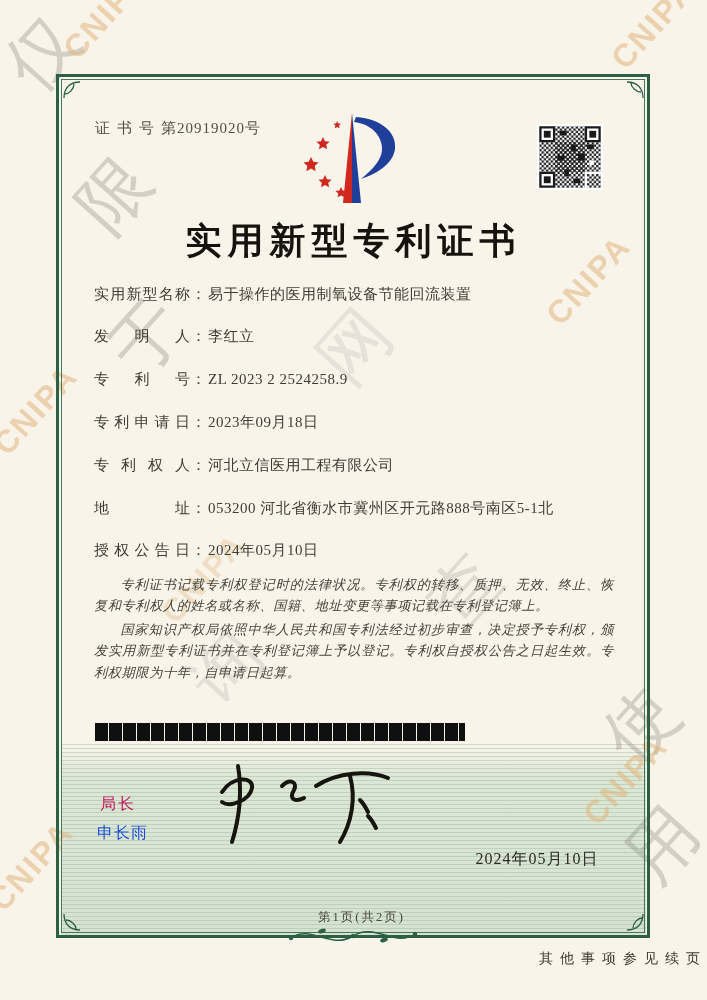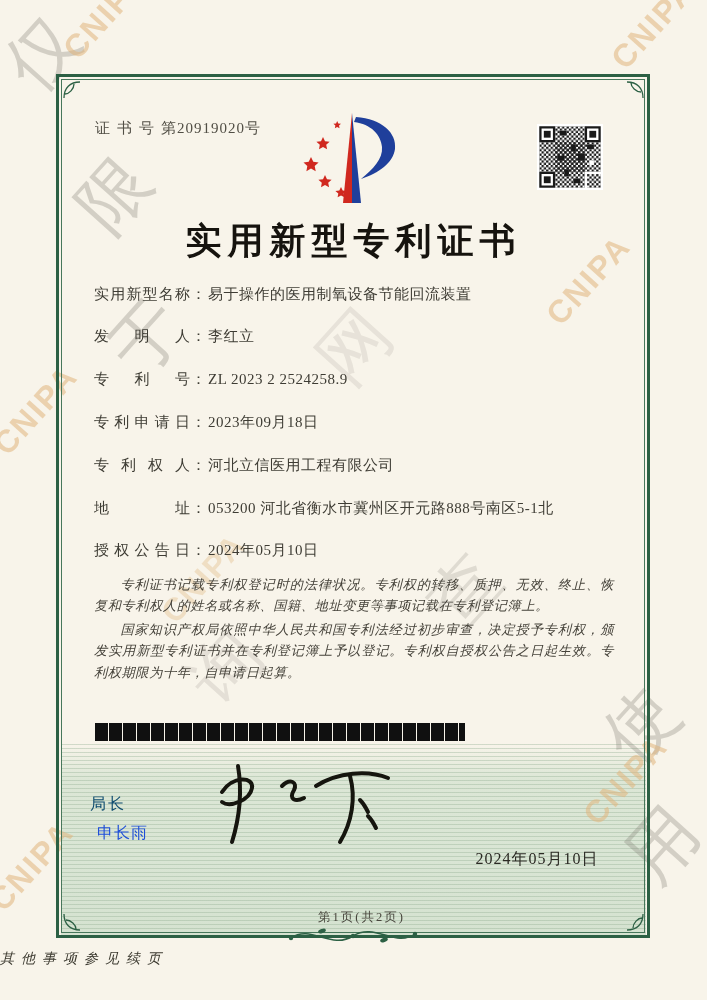--- a/index.html
+++ b/index.html
@@ -56,31 +56,31 @@
   #paragraphs {
     left:94px; top:574px; width:520px; font-size:13.2px; line-height:21.4px;
     color:#45423a; font-style:italic; letter-spacing:.6px; text-align:justify;
   }
   #paragraphs p { text-indent:2em; }
   #paragraphs p + p { margin-top:2px; }
   #barcode {
     left:95px; top:723px; width:370px; height:18px; background:#101010;
     background-image:repeating-linear-gradient(90deg,#101010 0 13px,#f8f4ea 13px 14px);
   }
-  #director-title { left:90px; top:794px; font-size:16px; color:#0c4a6e;
+  #director-title { left:100px; top:794px; font-size:16px; color:#be185d;
     font-family:"Liberation Sans",sans-serif; letter-spacing:2px; }
   #director-name  { left:97px; top:823px; font-size:16px; color:#1d4ed8;
     font-family:"Liberation Sans",sans-serif; letter-spacing:1px; }
   #signature { left:198px; top:756px; }
   #issue-date { left:447px; top:849px; width:180px; text-align:center;
     font-size:16px; color:#2b2a24; letter-spacing:1px; }
   #page-info { left:0; right:0; top:909px; text-align:center;
     font-size:12.5px; color:#47453c; letter-spacing:2px;padding-left:16px; }
-  #footer-note { left:0; right:0; top:950px; text-align:left;
-    font-size:14px; color:#3b392f; letter-spacing:7px; font-style:italic; }
+  #footer-note { left:0; right:0; top:950px; text-align:right;
+    font-size:14px; color:#3b392f; letter-spacing:7px; }
   #vine { left:283px; top:922px; }
 </style>
 </head>
 <body>
 
 <div id="page">
 
   <div id="band"></div>
 
   <span class="wm-char" style="left:8px;top:6px">仅</span>

